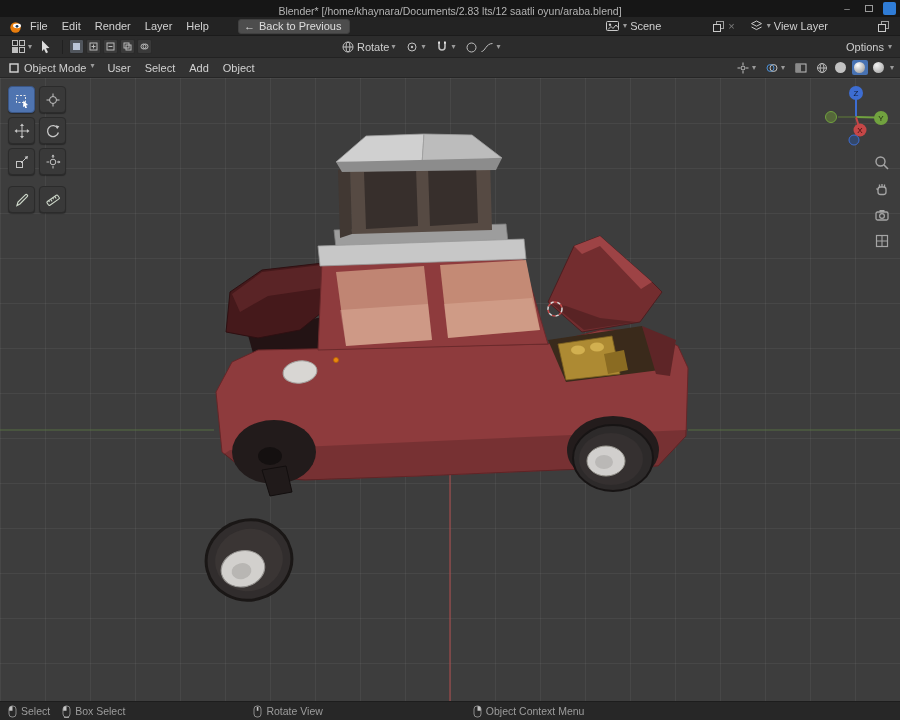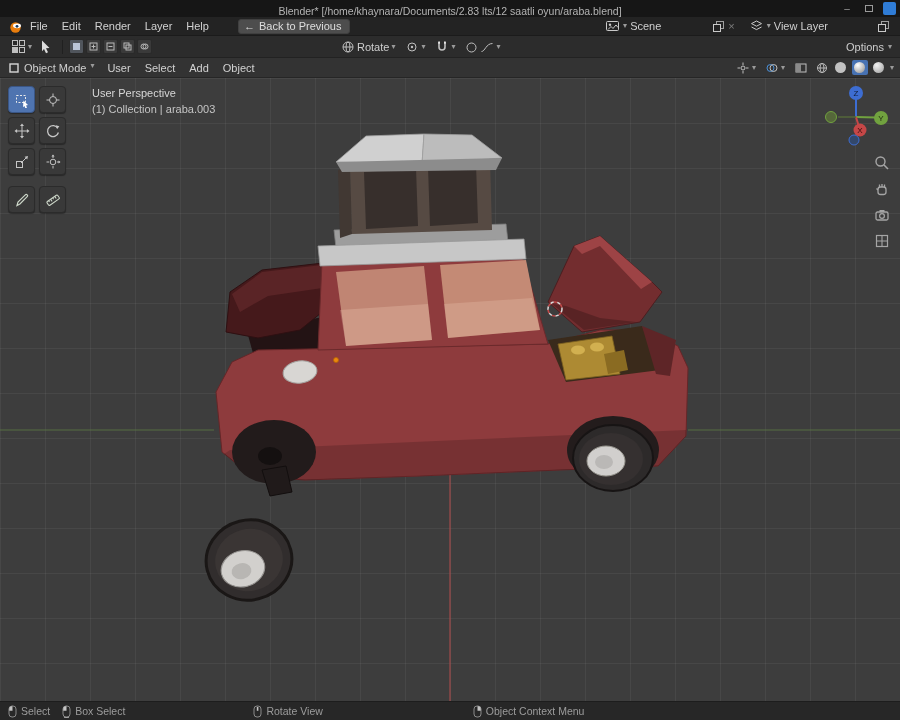--- a/index.html
+++ b/index.html
@@ -349,24 +349,20 @@
       <ellipse cx="241" cy="489" rx="22" ry="18" fill="#d2d0cd" stroke="#969491" stroke-width="1"></ellipse>
       <ellipse cx="239" cy="491" rx="10" ry="8" fill="#b8b6b3"></ellipse>
     </g>
 
     <g>
       <circle cx="555" cy="231" r="7" fill="none" stroke="#d9d9d9" stroke-width="1.5" stroke-dasharray="3.5 3.5"></circle>
       <circle cx="555" cy="231" r="7" fill="none" stroke="#c34a4a" stroke-width="1.5" stroke-dasharray="3.5 3.5" stroke-dashoffset="3.5"></circle>
     </g>
   </svg>
 
-  <div class="vp-info">
-    <div class="l1">User Perspective</div>
-    <div class="l2">(1) Collection | araba.003</div>
-  </div>
 
   <div class="vp-toolbar">
     <div class="tool-btn active">
       <svg width="16" height="16">
           <rect x="2.5" y="3.5" width="9" height="7" fill="none" stroke="#eaeaea" stroke-dasharray="2 1.5"></rect>
           <path d="M9.5,8.5 l4.5,4.5 -2,0.4 1,2.3 -1.6,0.6 -1,-2.4 -1.4,1.3 Z" fill="#ffffff"></path>
         </svg>
     </div>
     <div class="tool-btn">
       <svg width="16" height="16">

